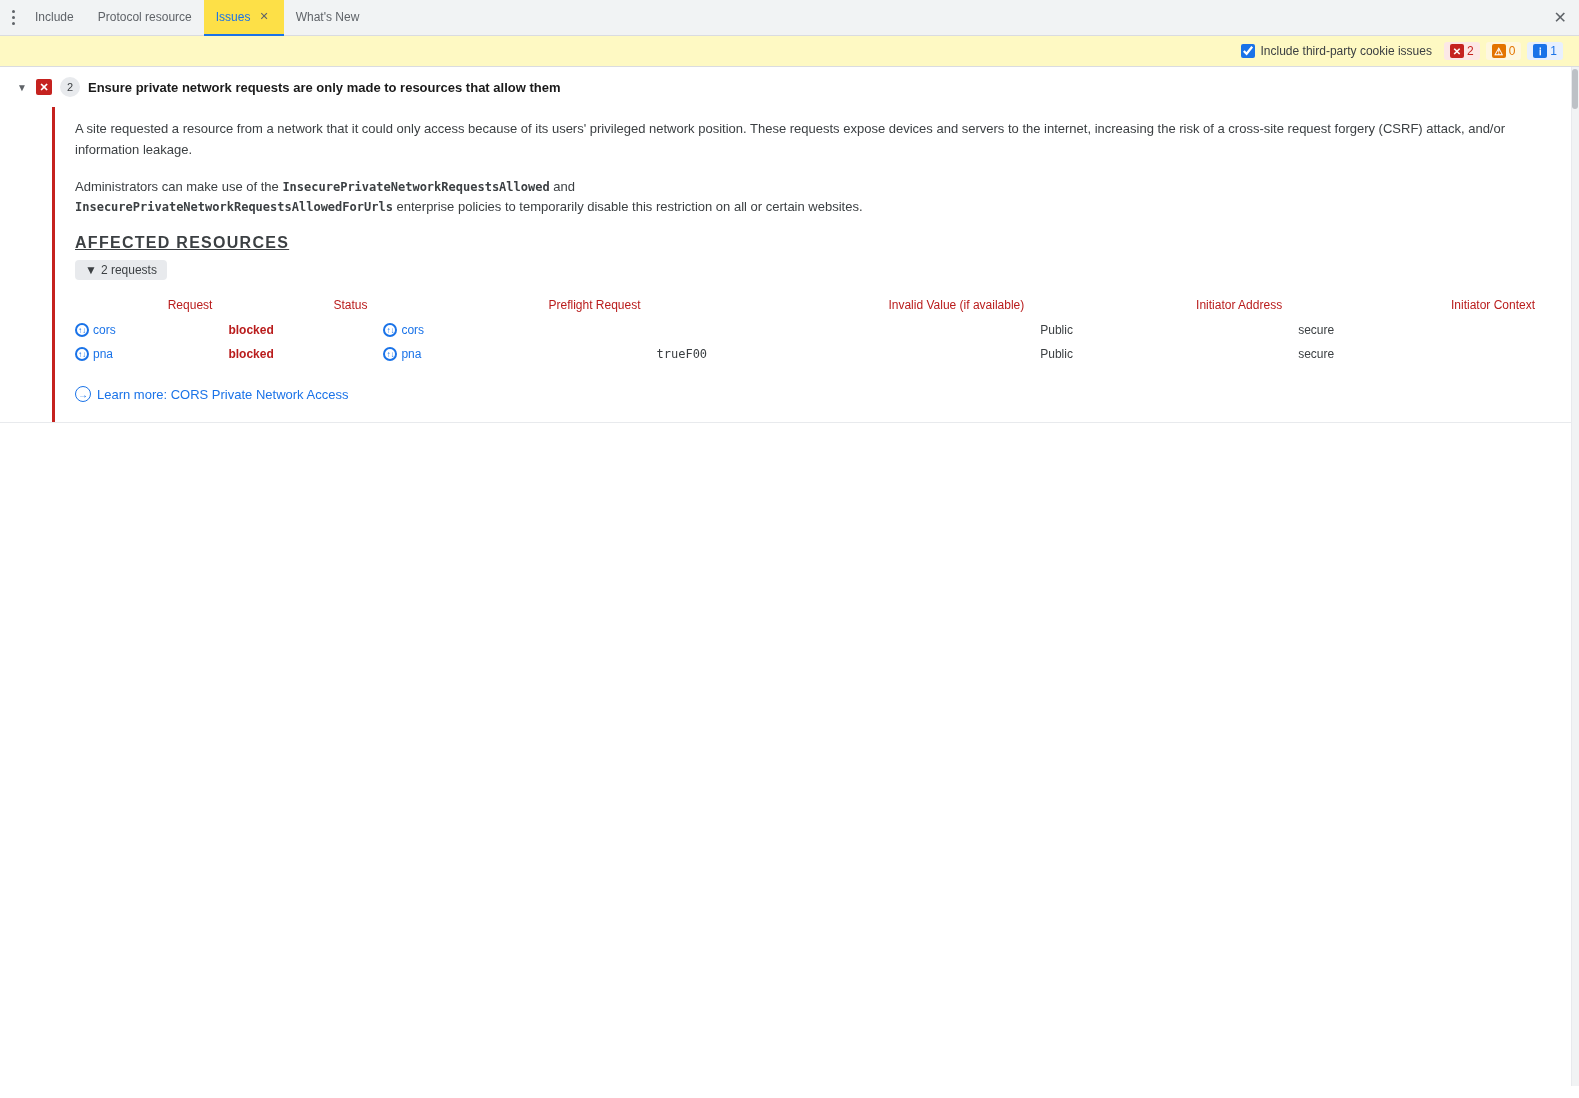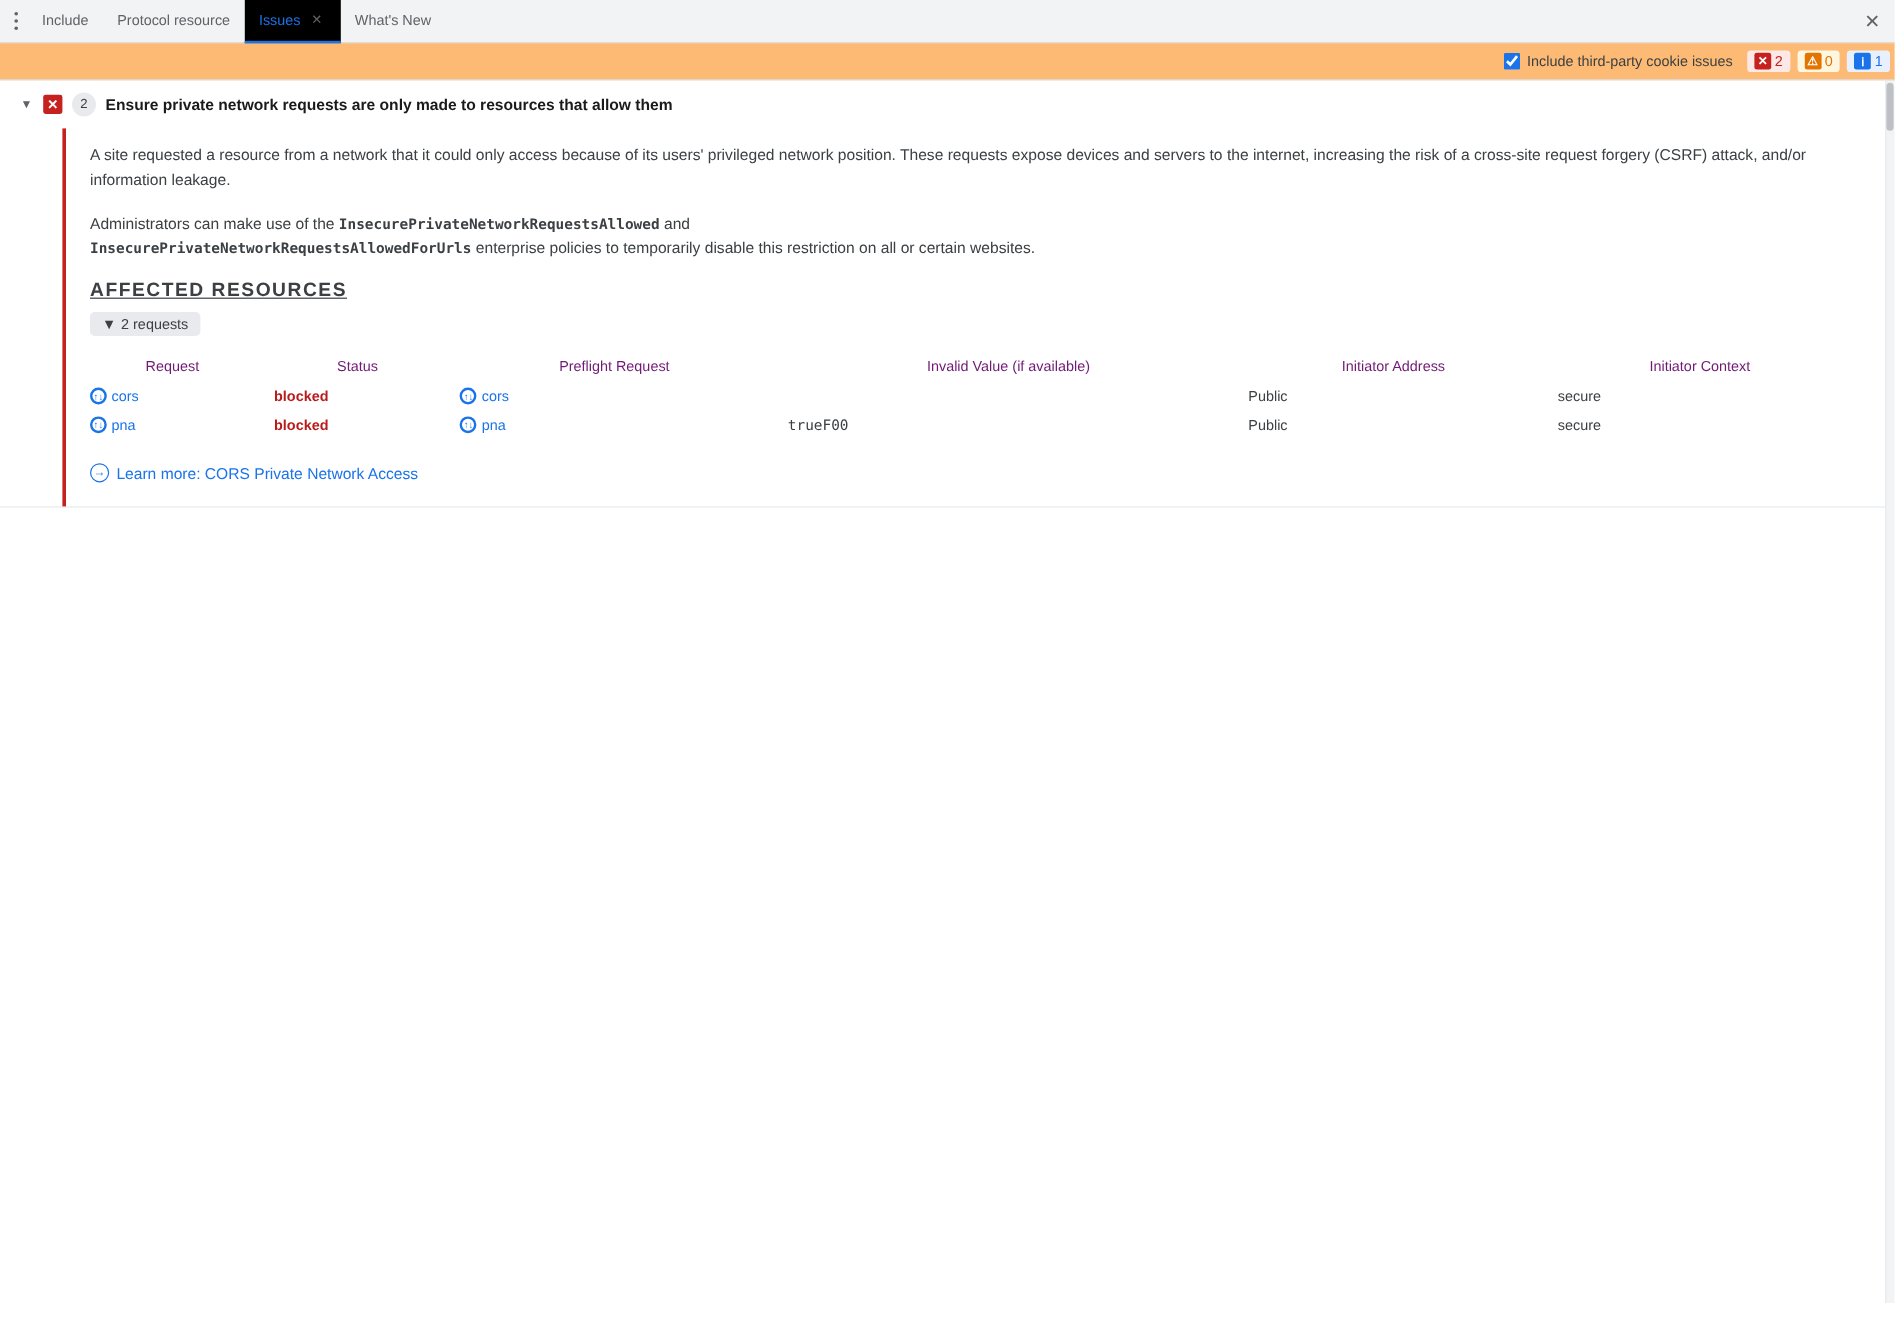--- a/index.html
+++ b/index.html
@@ -45,21 +45,21 @@
       font-size: 12px;
       color: #5f6368;
       cursor: pointer;
       white-space: nowrap;
       border-bottom: 2px solid transparent;
       gap: 6px;
     }
     .tab.active {
       color: #1a73e8;
       border-bottom: 2px solid #1a73e8;
-      background: #000000;
+      background: #fde047;
     }
     .tab .close-btn {
       font-size: 11px;
       color: #5f6368;
       padding: 1px 3px;
       border-radius: 2px;
     }
     .tab-spacer { flex: 1; }
     .close-devtools {
       padding: 0 8px;
@@ -68,24 +68,24 @@
       cursor: pointer;
       display: flex;
       align-items: center;
     }
 
     
     .toolbar {
       display: flex;
       align-items: center;
       justify-content: flex-end;
-      padding: 6px 4px;
+      padding: 6px 16px;
       border-bottom: 1px solid #dadce0;
       gap: 12px;
-      background: #fdba74;
+      background: #fef9c3;
     }
     .checkbox-label {
       display: flex;
       align-items: center;
       gap: 6px;
       font-size: 12px;
       color: #3c4043;
     }
     .checkbox-label input[type="checkbox"] {
       accent-color: #1a73e8;
@@ -245,24 +245,24 @@
       margin-bottom: 12px;
     }
 
     
     .resources-table {
       border-collapse: collapse;
       width: 100%;
       font-size: 12px;
     }
     .resources-table th {
-      text-align: center;
+      text-align: right;
       padding: 6px 16px 6px 0;
       font-weight: 500;
-      color: #701a75;
+      color: #b91c1c;
       border-bottom: none;
       white-space: nowrap;
     }
     .resources-table td {
       padding: 5px 16px 5px 0;
       color: #3c4043;
       vertical-align: middle;
     }
     .resources-table tr:not(:first-child) td {
       border-top: none;

